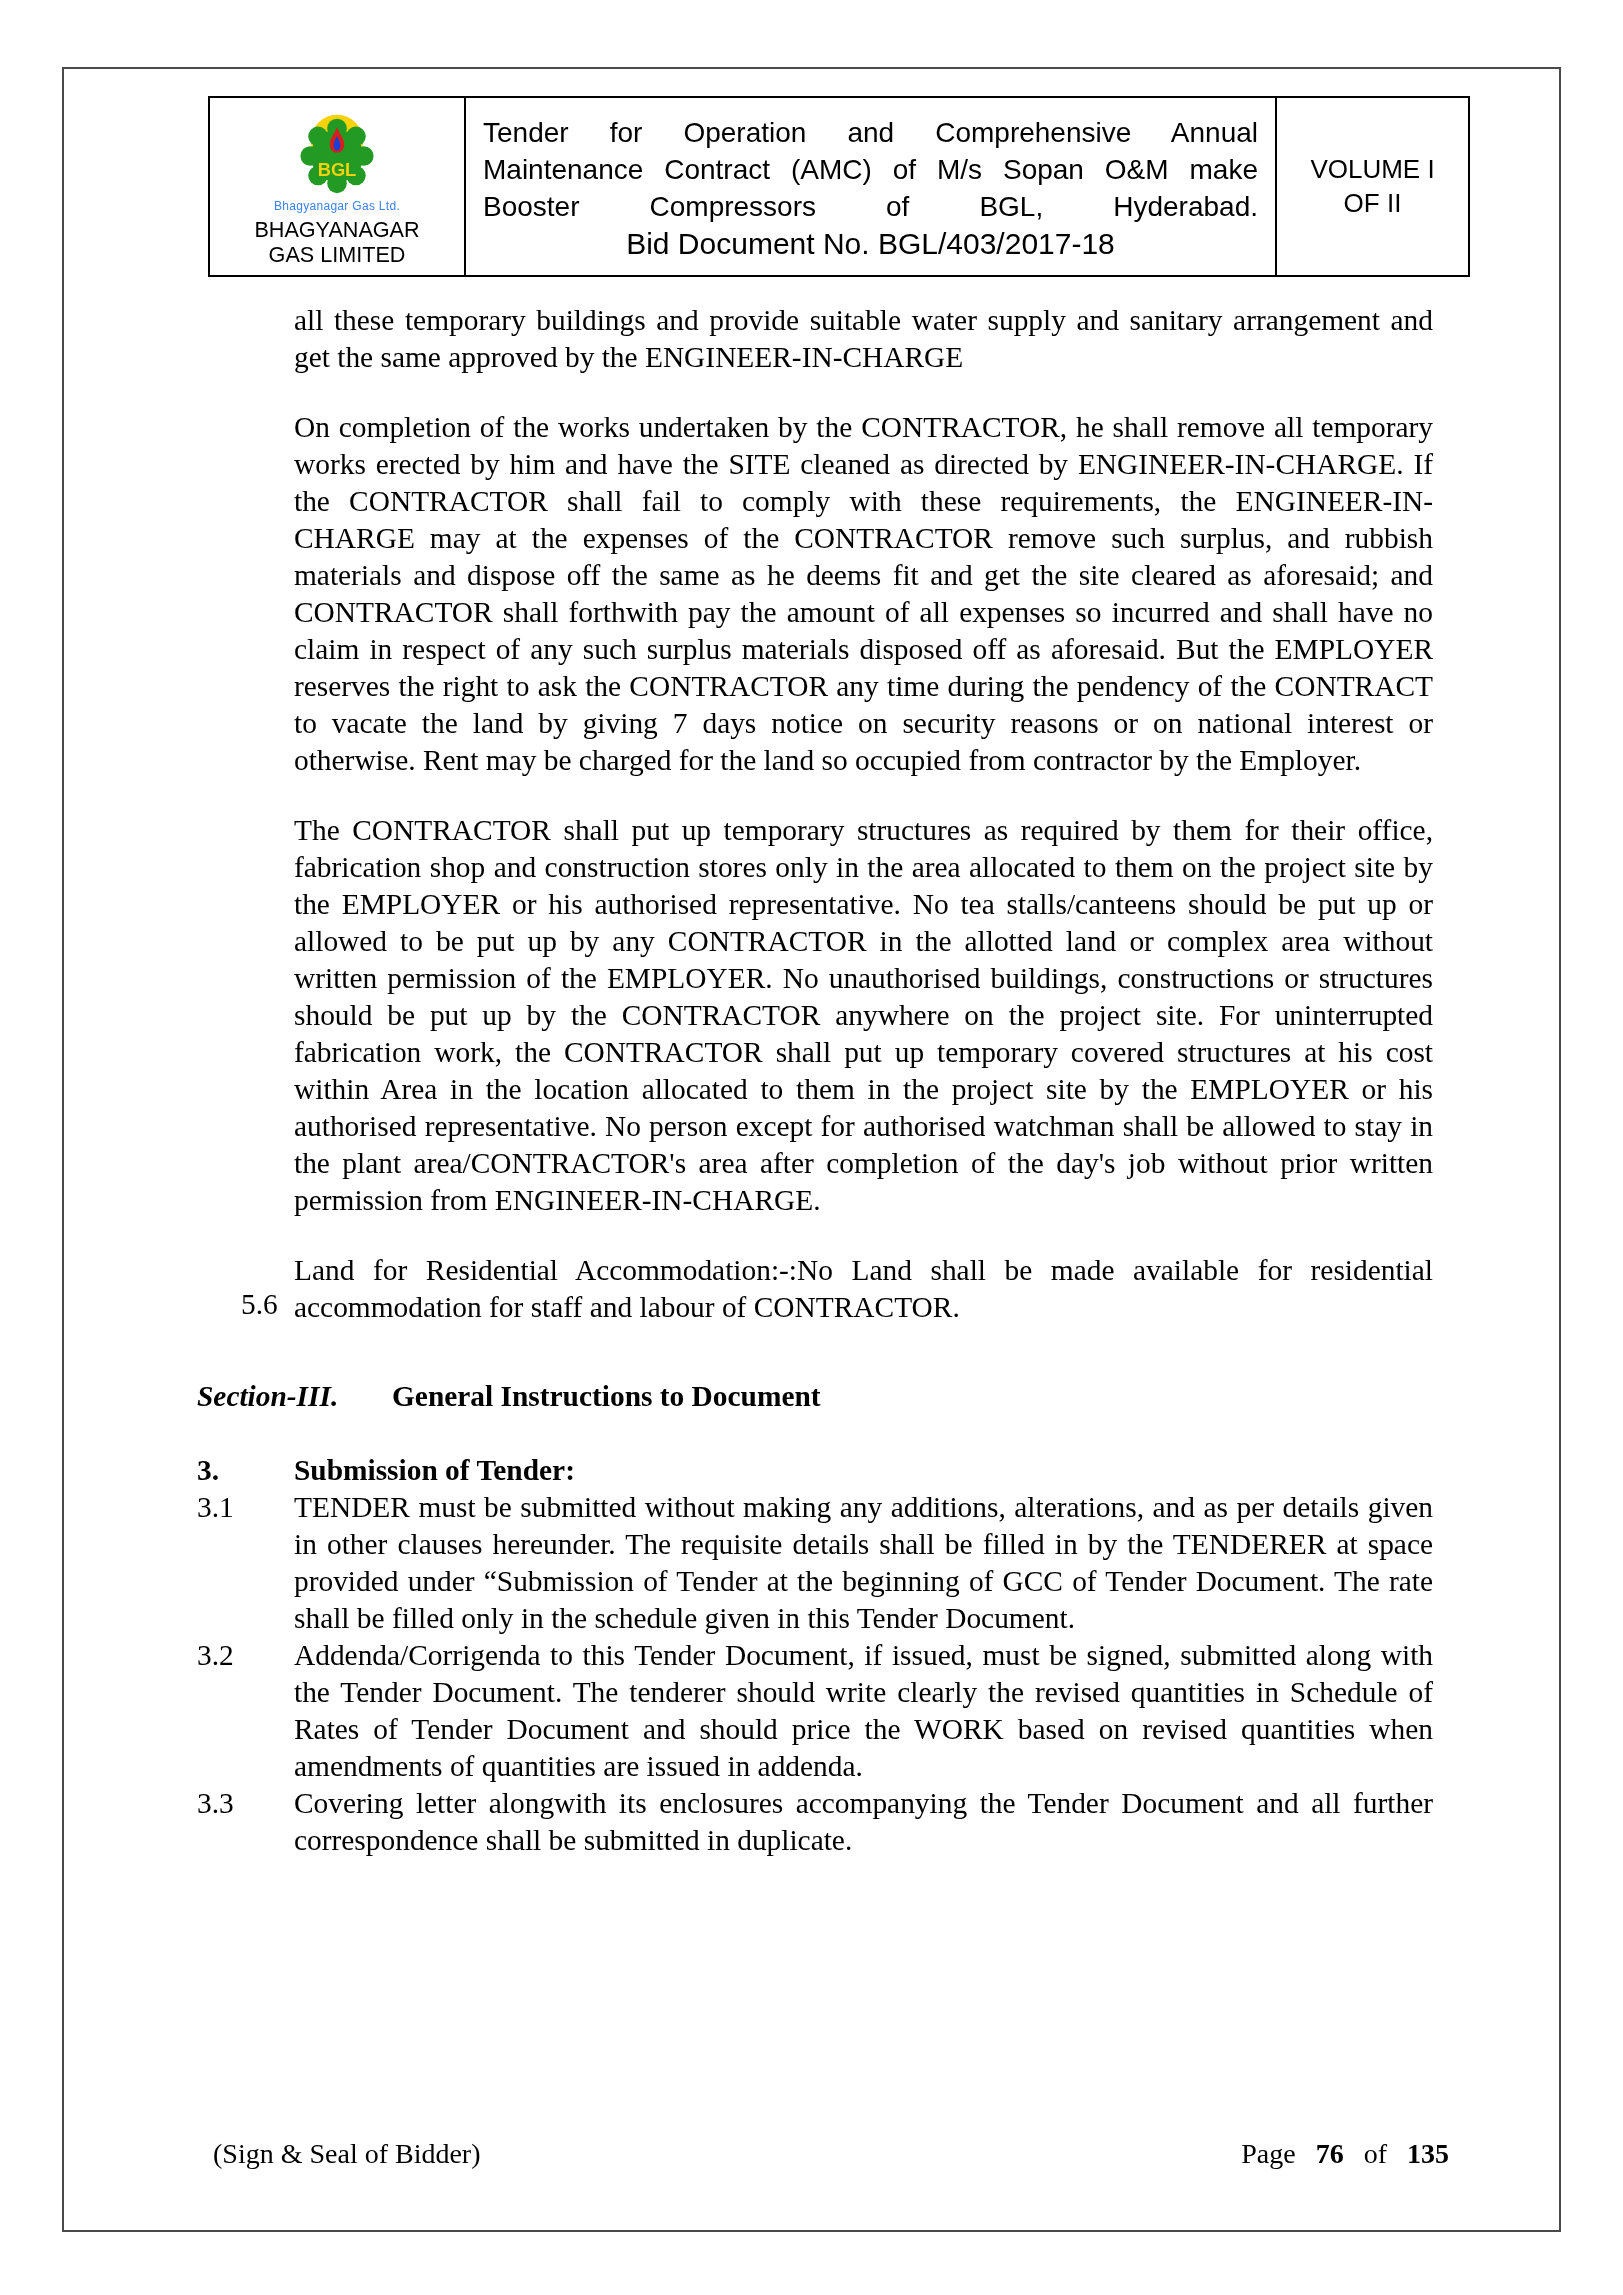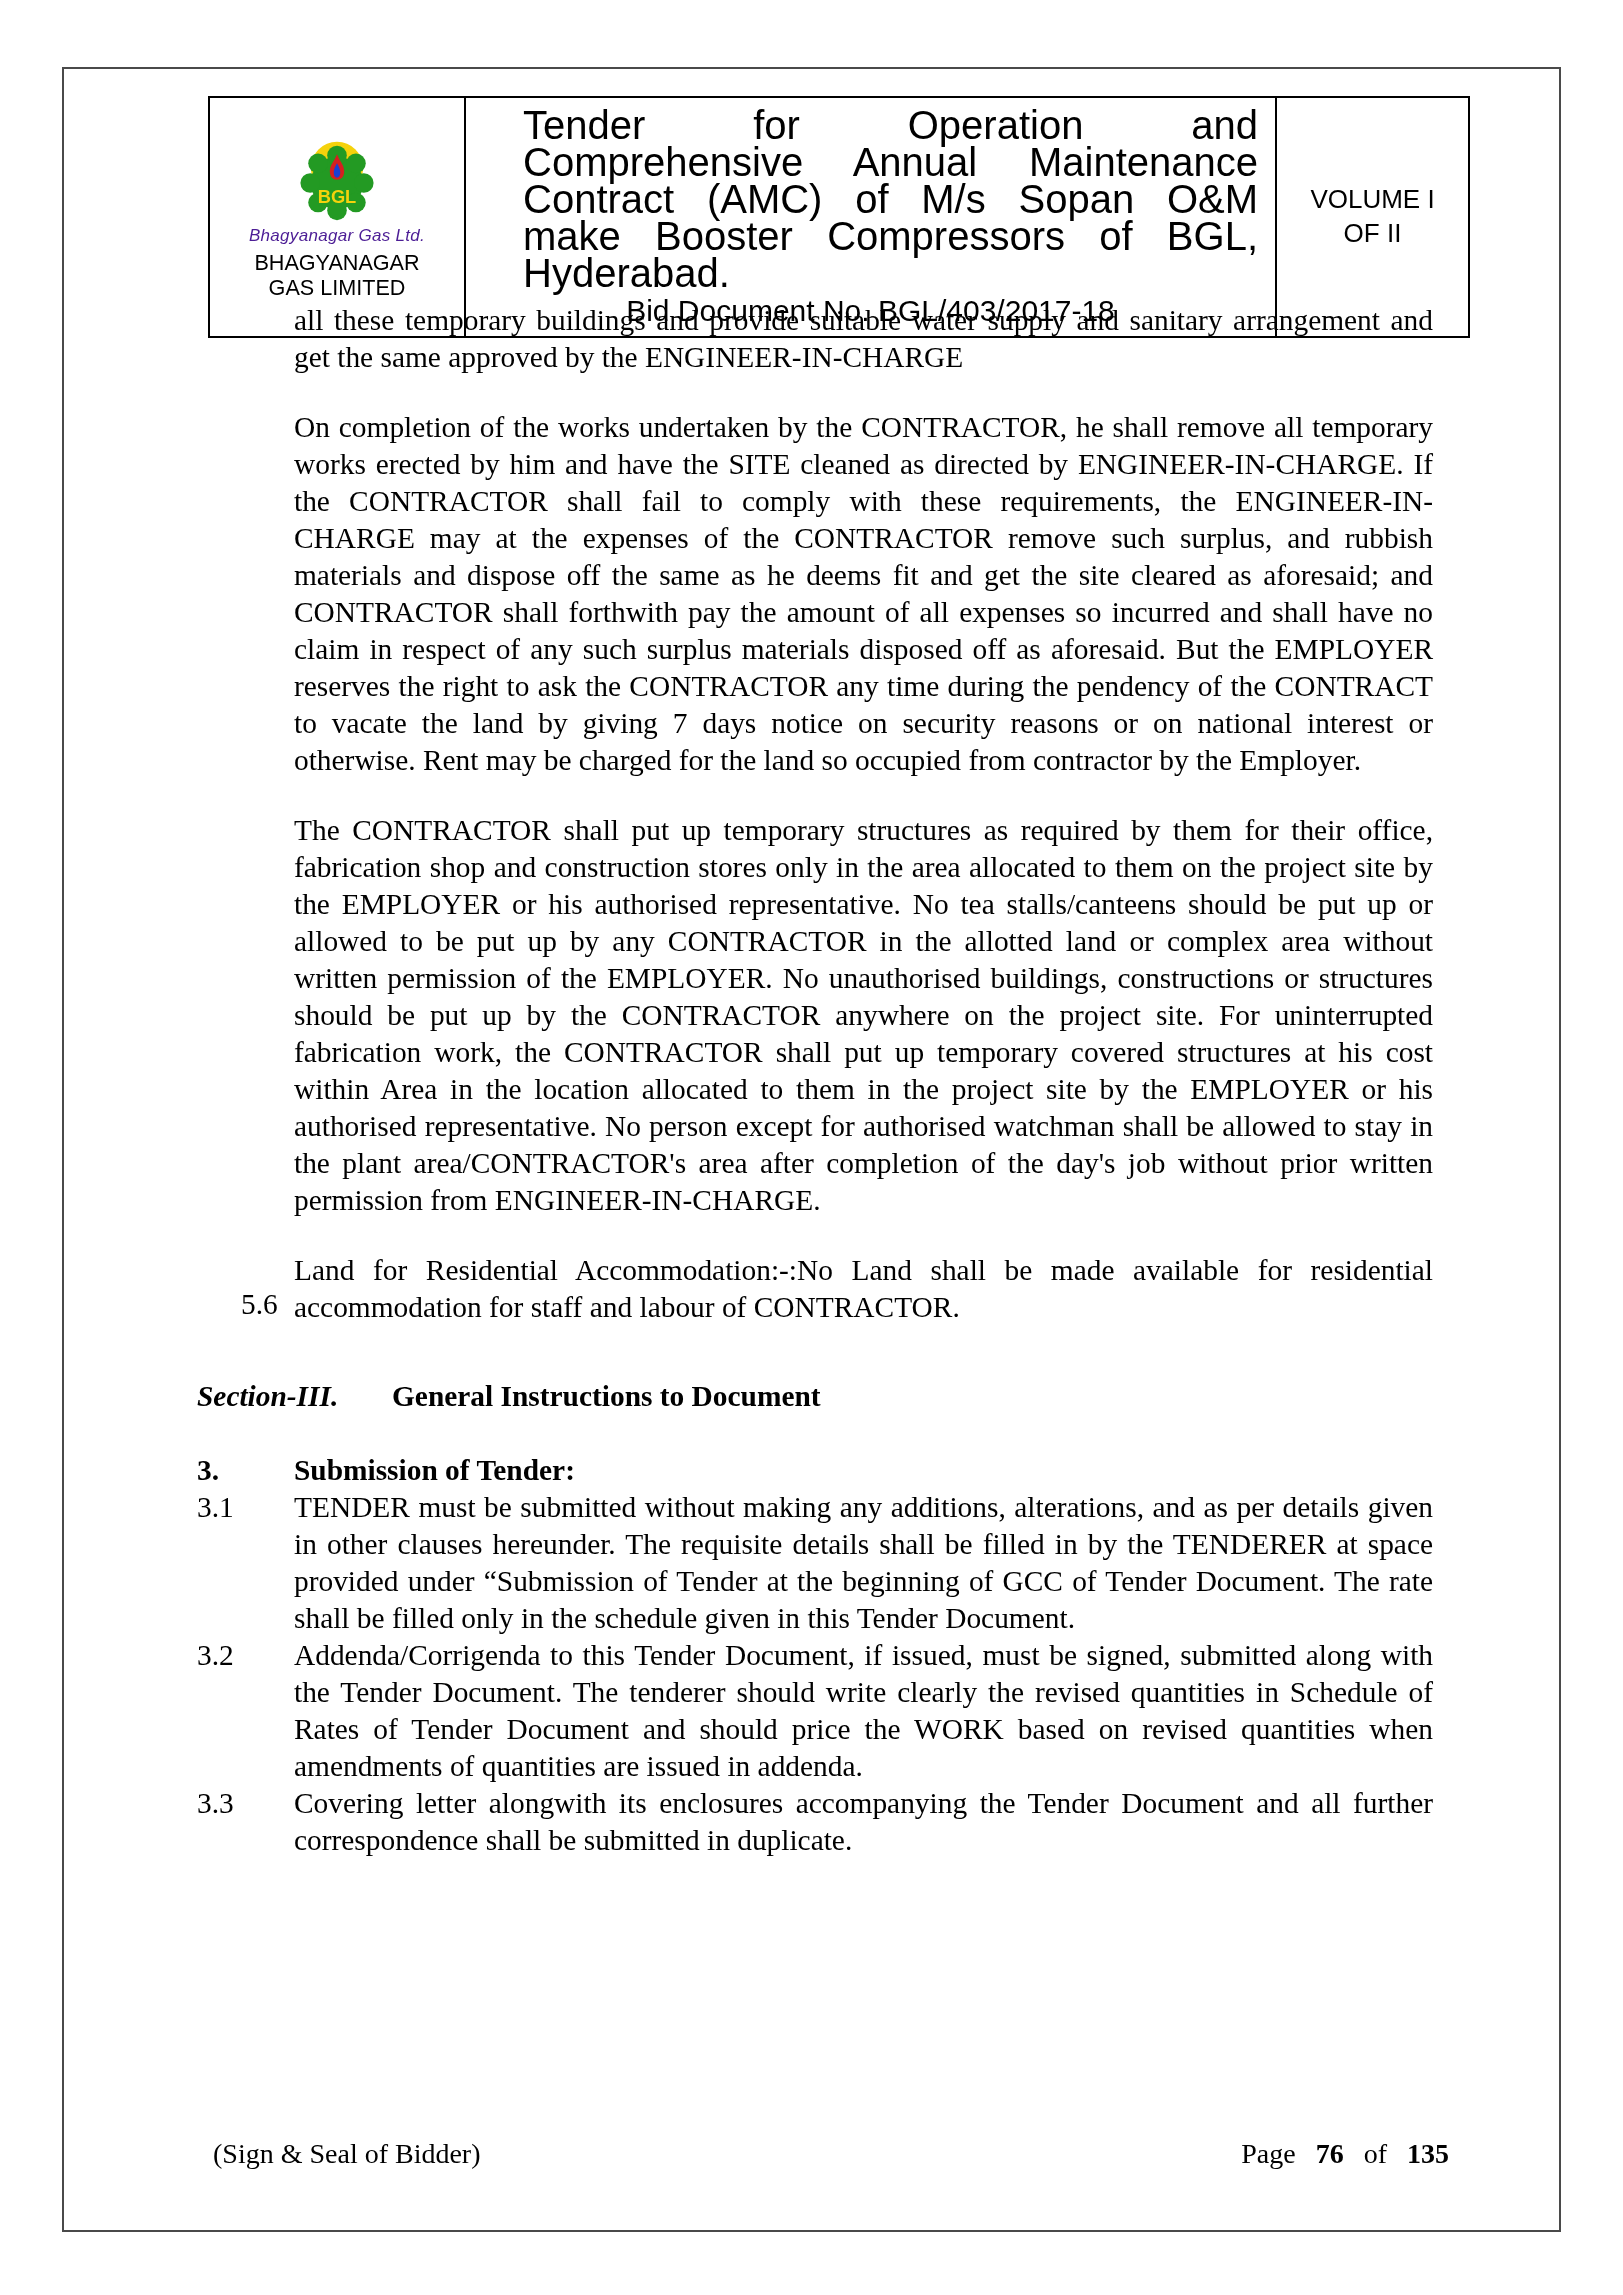--- a/index.html
+++ b/index.html
@@ -37,47 +37,45 @@
   .logo-cell {
     width: 256px;
     display: flex;
     flex-direction: column;
     align-items: center;
     justify-content: center;
     padding: 6.5px 5.2px 7.9px 5.2px;
     text-align: center;
   }
   .logo-sub {
-    font-size: 17px;
-    color: #4c1d95;
+    font-size: 12px;
+    color: #3b82f6;
     margin-top: -3.9px;
     letter-spacing: 0.3px;
-    font-style: italic;
   }
   .org-name {
     font-size: 21.6px;
     line-height: 1.15;
     margin-top: 5.2px;
     color: #000;
     max-width: 216px;
   }
 
   .title-cell {
     flex: 1;
     padding: 9.2px 17px 6.5px 17px;
     display: flex;
     flex-direction: column;
     justify-content: center;
   }
   .tender-title {
-    font-size: 40px;
+    font-size: 28px;
     line-height: 37px;
     text-align: justify;
     text-align-last: justify;
-    margin-left: 40px;
   }
   .bid-doc {
     font-size: 30px;
     line-height: 37px;
     text-align: center;
   }
 
   .volume-cell {
     width: 191px;
     display: flex;

